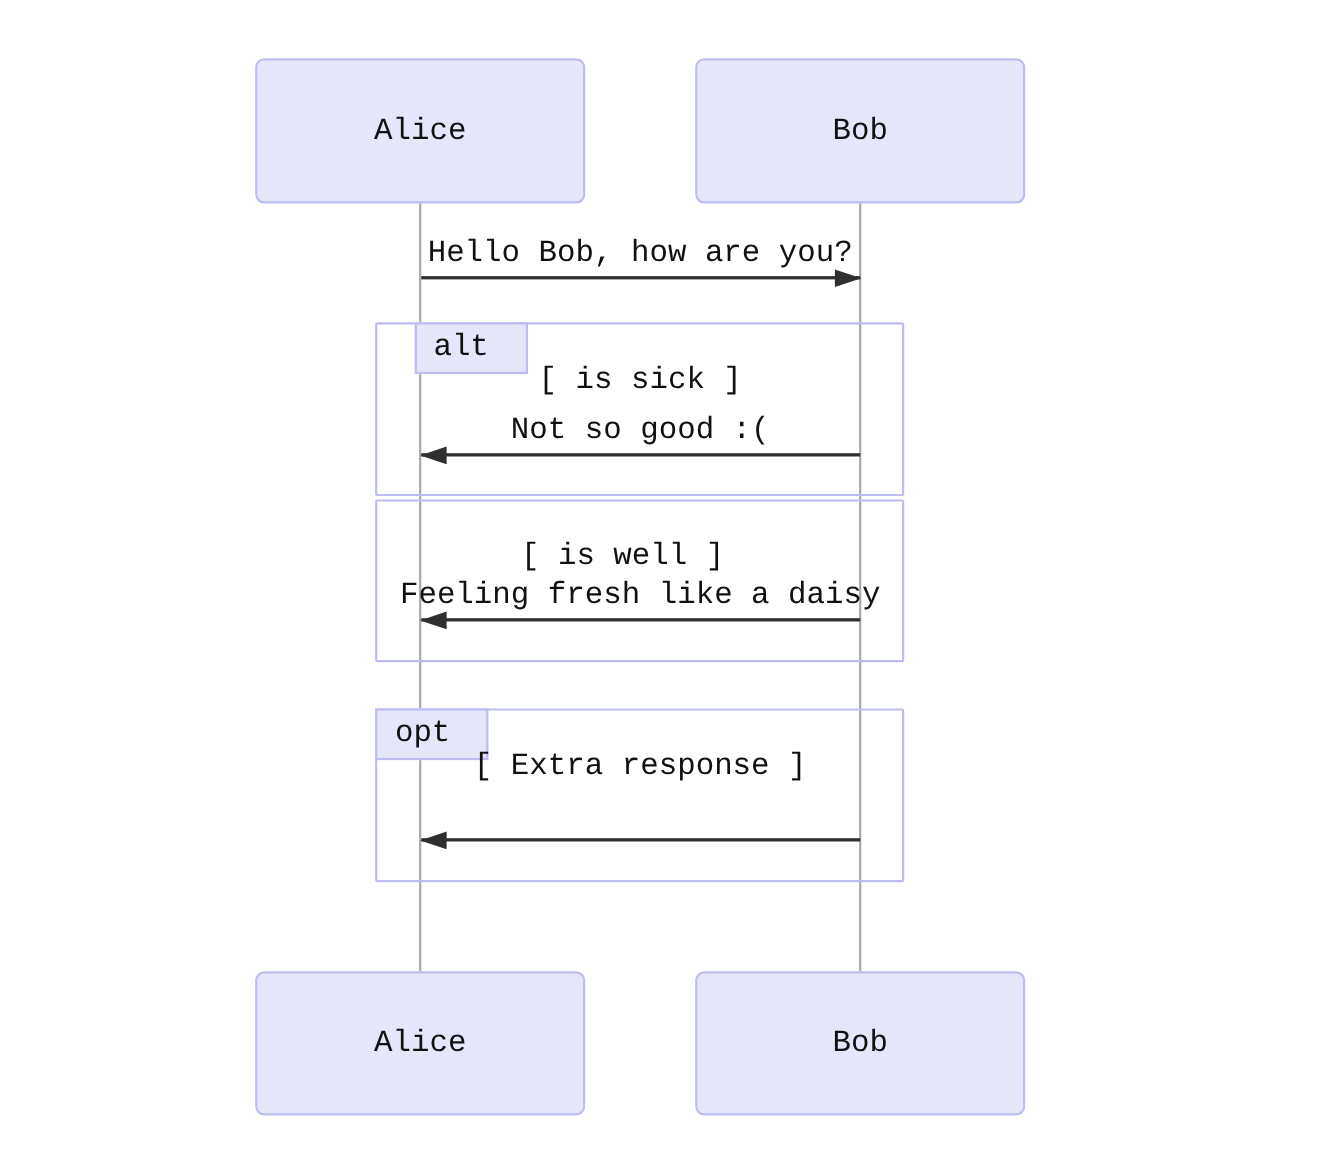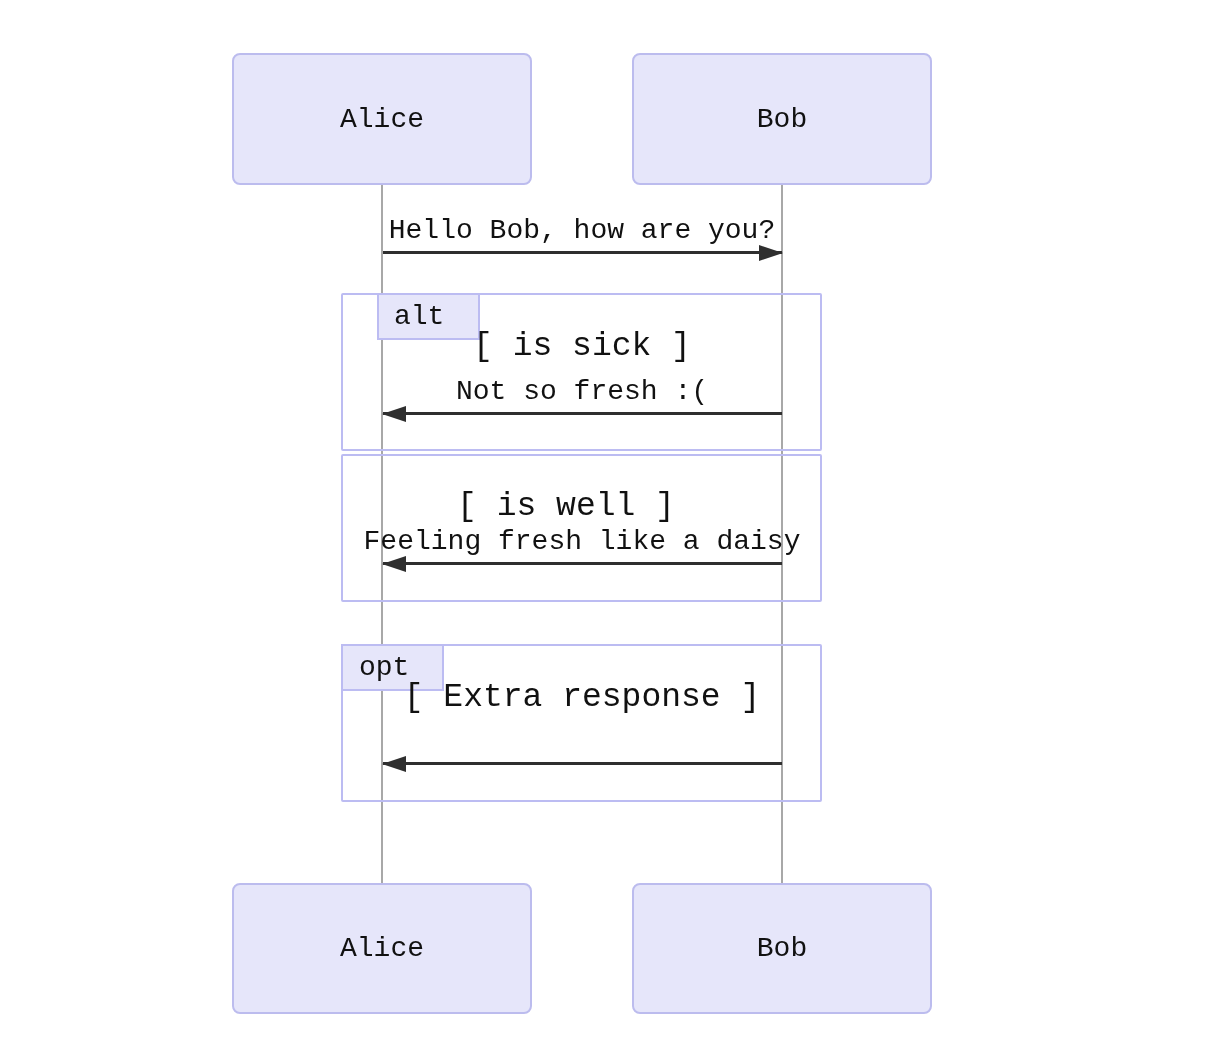--- a/index.html
+++ b/index.html
@@ -38,21 +38,21 @@
   }
   .msg{
     position:absolute;
     font-size:28px;
     line-height:34px;
     white-space:nowrap;
     transform:translateX(-50%);
   }
   .guard{
     position:absolute;
-    font-size:33px;
+    font-size:28px;
     line-height:34px;
     white-space:nowrap;
     transform:translateX(-50%);
   }
   .frame{
     position:absolute;
     border:2px solid var(--frame-border);
     border-radius:2px;
     box-sizing:border-box;
     background:transparent;
@@ -105,21 +105,21 @@
   <div class="arrow right" style="left:383px;top:251px;width:399px;">
     <div class="line"></div>
     <div class="head"></div>
   </div>
 
   <div class="frame" style="left:341px;top:293px;width:481px;height:158px;"></div>
   <div class="frame-label" style="left:341px;top:293px;margin-left:36px;">
     <span>alt</span>
   </div>
   <div class="guard" style="left:582px;top:330px;">[ is sick ]</div>
-  <div class="msg" style="left:582px;top:375px;">Not so fresh :(</div>
+  <div class="msg" style="left:582px;top:375px;">Not so good :(</div>
   <div class="arrow left" style="left:383px;top:412px;width:399px;">
     <div class="line"></div>
     <div class="head"></div>
   </div>
 
   <div class="frame" style="left:341px;top:454px;width:481px;height:148px;"></div>
   <div class="guard" style="left:566px;top:490px;">[ is well ]</div>
   <div class="msg" style="left:582px;top:525px;">Feeling fresh like a daisy</div>
   <div class="arrow left" style="left:383px;top:562px;width:399px;">
     <div class="line"></div>

